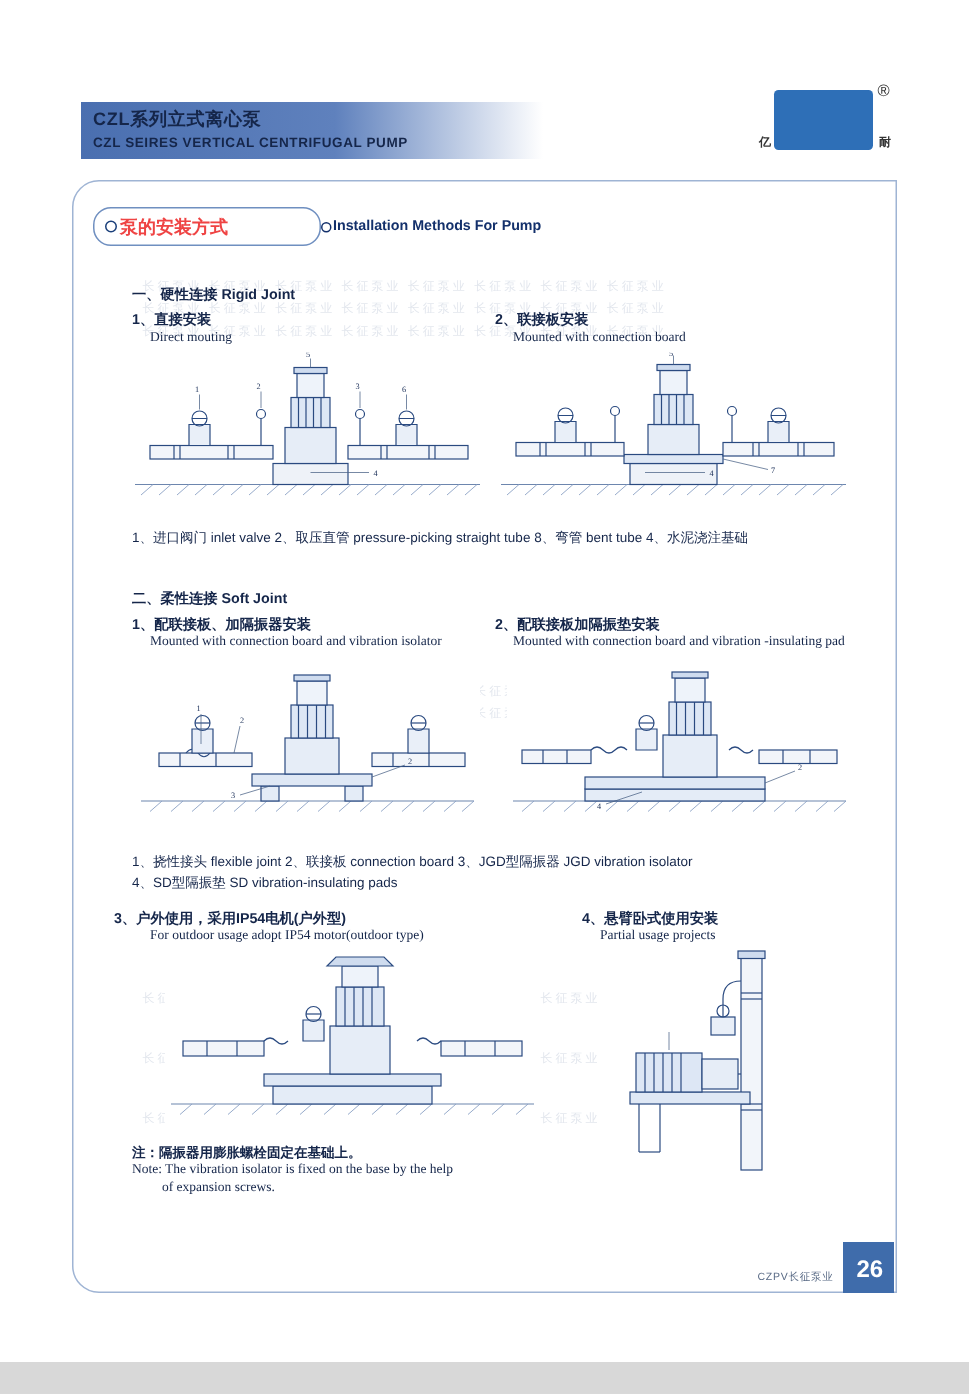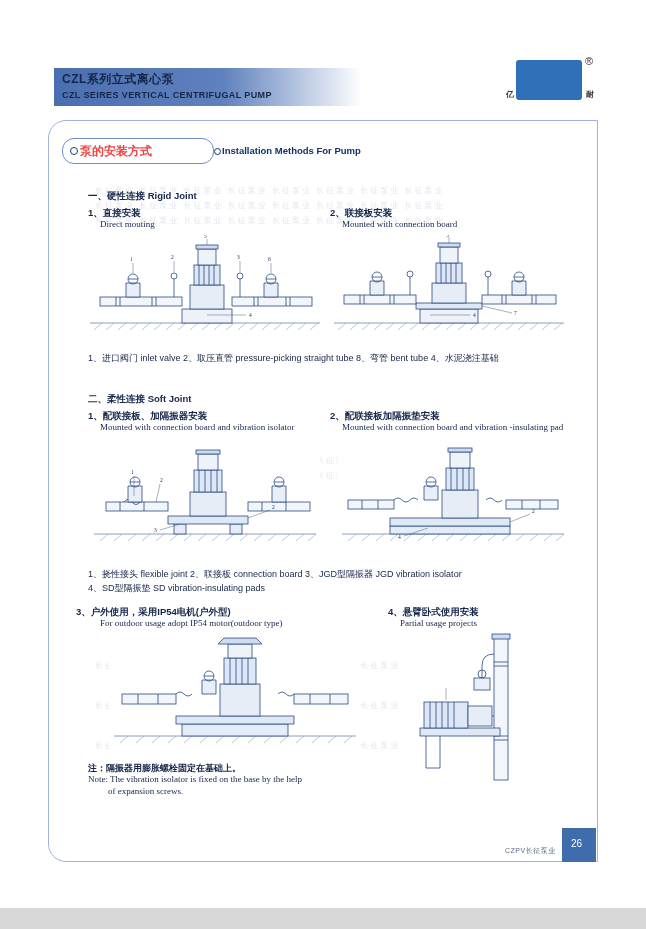--- a/index.html
+++ b/index.html
@@ -165,23 +165,23 @@
   }
   .page-num-box {
     position: absolute;
     left: 562px; top: 828px;
     width: 34px; height: 34px;
     background: #3f6cab;
   }
   .page-num {
     position: absolute;
     left: 571px; top: 838px;
-    font-size: 10px;
+    font-size: 16px;
     color: #ffffff;
-    font-weight: normal;
+    font-weight: bold;
   }
 </style>
 </head>
 <body>
 
 <div class="page">
 
   <div class="header-band"></div>
   <div class="header-cn txt">CZL系列立式离心泵</div>
   <div class="header-en txt">CZL SEIRES VERTICAL CENTRIFUGAL PUMP</div>

